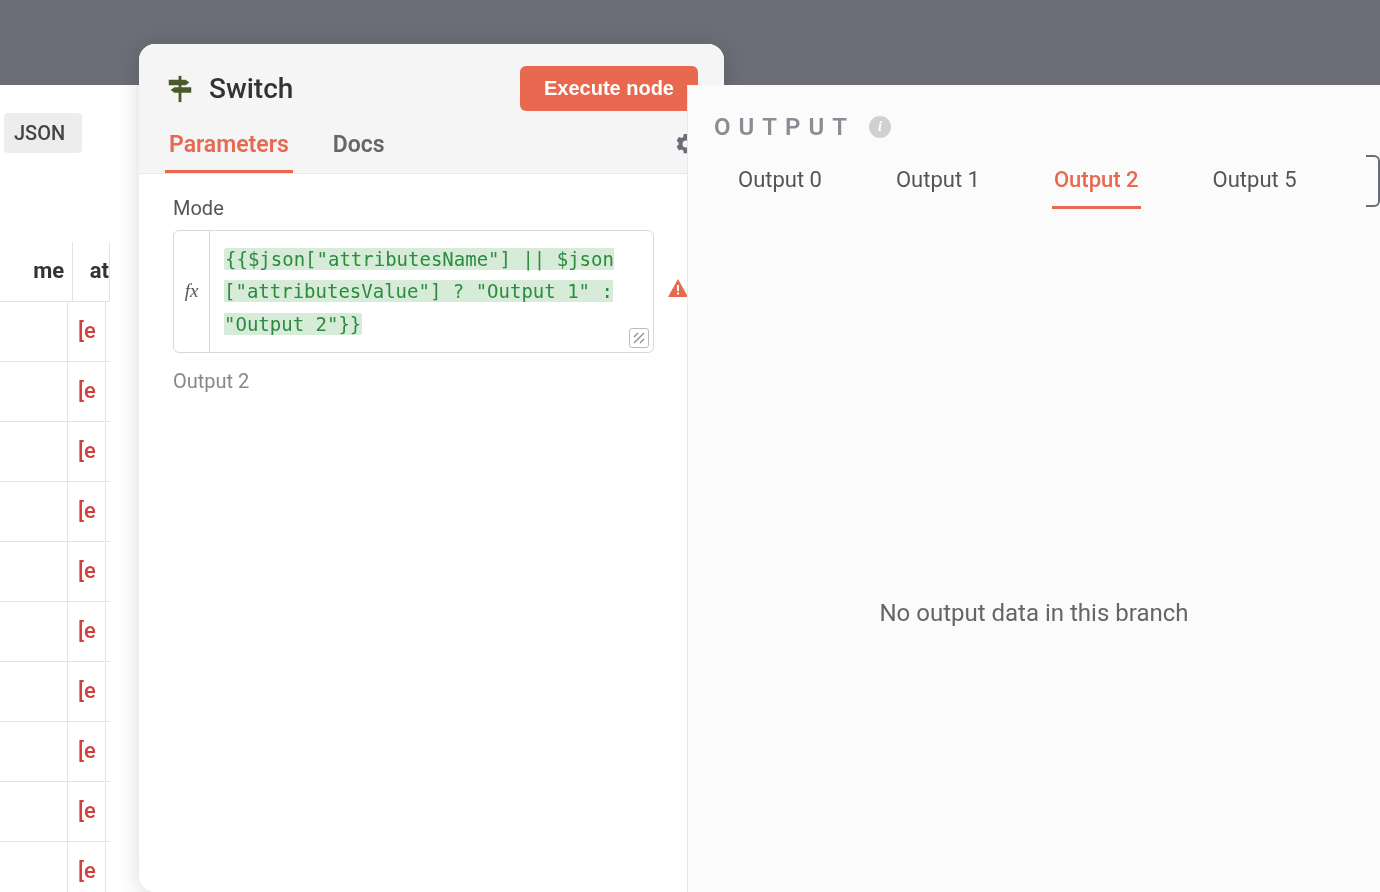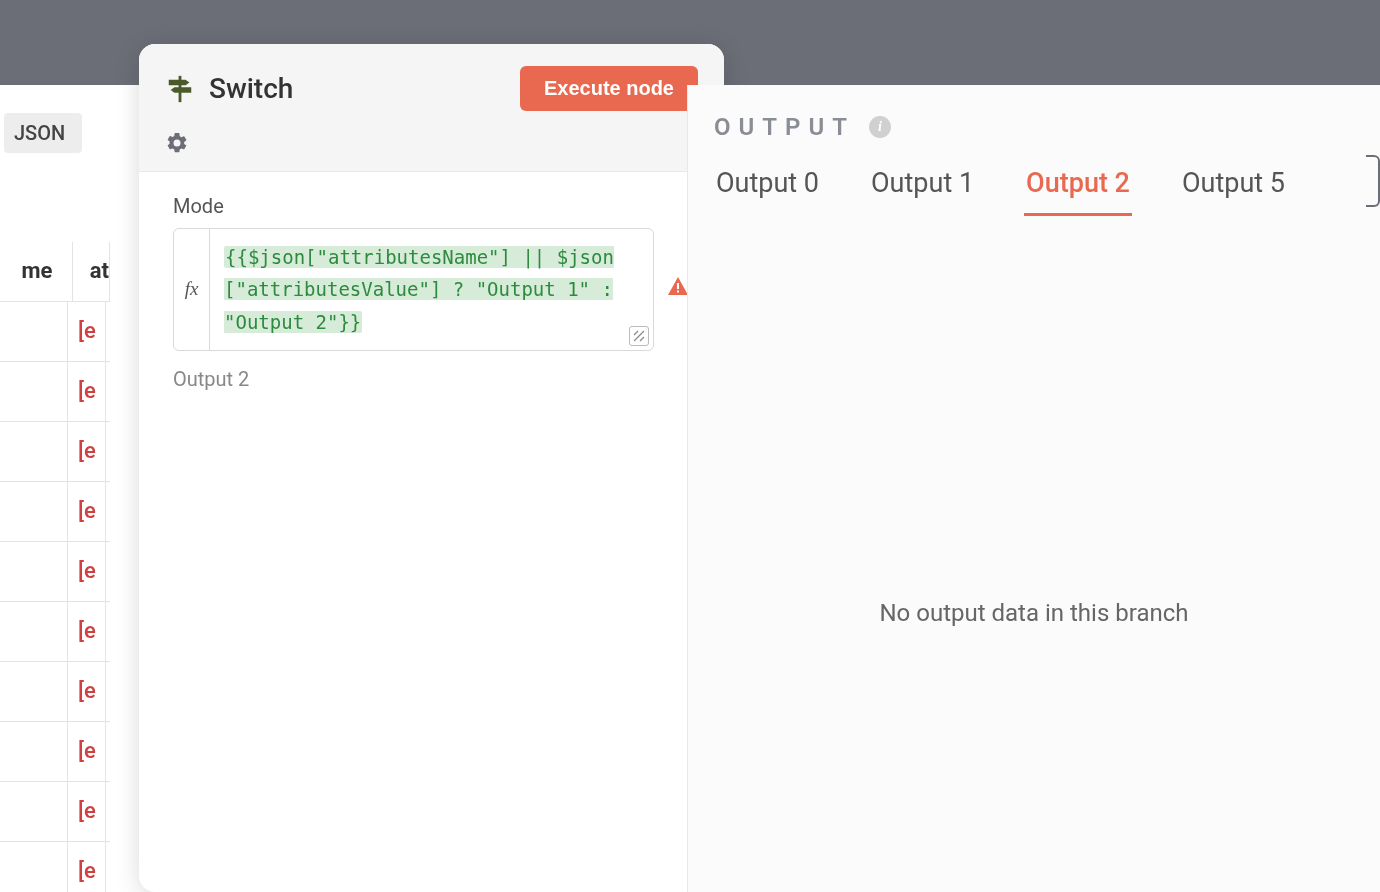--- a/index.html
+++ b/index.html
@@ -44,21 +44,21 @@
   border-bottom: 1px solid #e3e3e3;
   display: flex;
 }
 .bg-header-cell {
   border-right: 1px solid #e3e3e3;
   padding: 16px 0 16px 0;
   font-weight: 700;
   font-size: 22px;
   color: #333;
 }
-.bg-header-cell.c1 { width: 76px; text-align: right; padding-right: 20px; overflow:hidden; }
+.bg-header-cell.c1 { width: 76px; text-align: right; padding-right: 8px; overflow:hidden; }
 .bg-header-cell.c2 { width: 38px; text-align: right; padding-left: 10px; overflow:hidden; }
 .bg-data-row {
   height: 60px;
   border-bottom: 1px solid #e3e3e3;
   display: flex;
 }
 .bg-data-cell {
   border-right: 1px solid #e3e3e3;
   padding: 16px 0 16px 0;
   font-size: 22px;
@@ -245,25 +245,26 @@
   font-family: Georgia, serif;
   font-style: italic;
   font-weight: bold;
   font-size: 14px;
 }
 .output-tabs {
   display: flex;
   gap: 48px;
 }
 .output-tab {
-  font-size: 27px;
+  font-size: 22px;
   color: #555;
   padding: 0 2px 14px 2px;
   cursor: pointer;
   border-bottom: 3px solid transparent;
+  margin-left: 22px;
 }
 .output-tab.active {
   color: #e8694f;
   font-weight: 500;
   border-bottom-color: #e8694f;
 }
 .output-empty {
   position: absolute;
   top: 50%;
   left: 0;
@@ -348,20 +349,24 @@
             <rect x="14.5" y="2" width="3" height="28" fill="#4b5a2a"></rect>
             <path d="M4 6 h18 l4 3 -4 3 h-18 z" fill="#4b5a2a"></path>
             <path d="M28 14 h-18 l-4 3 4 3 h18 z" fill="#4b5a2a"></path>
           </svg>
         </span>
         <span class="node-title">Switch</span>
       </div>
       <button class="exec-btn">Execute node</button>
     </div>
     <div class="modal-tabs">
+      <div class="modal-tabs-left">
+        <div class="modal-tab active">Parameters</div>
+        <div class="modal-tab">Docs</div>
+      </div>
       <div class="gear-wrap">
         <span class="gear-icon">
           <svg viewBox="0 0 24 24">
               <path d="M19.14,12.94a7.07,7.07,0,0,0,.05-.94,7.07,7.07,0,0,0-.05-.94l2.03-1.58a.5.5,0,0,0,.12-.64l-1.92-3.32a.5.5,0,0,0-.6-.22l-2.39.96a7,7,0,0,0-1.62-.94l-.36-2.54A.5.5,0,0,0,13.9,2H10.1a.5.5,0,0,0-.5.42l-.36,2.54a7,7,0,0,0-1.62.94l-2.39-.96a.5.5,0,0,0-.6.22L2.71,8.48a.5.5,0,0,0,.12.64l2.03,1.58a7.07,7.07,0,0,0-.5.94,7.07,7.07,0,0,0,.5.94L2.83,14.16a.5.5,0,0,0-.12.64l1.92,3.32a.5.5,0,0,0,.6.22l2.39-.96a7,7,0,0,0,1.62.94l.36,2.54a.5.5,0,0,0,.5.42h3.8a.5.5,0,0,0,.5-.42l.36-2.54a7,7,0,0,0,1.62-.94l2.39.96a.5.5,0,0,0,.6-.22l1.92-3.32a.5.5,0,0,0-.12-.64ZM12,15.5A3.5,3.5,0,1,1,15.5,12,3.5,3.5,0,0,1,12,15.5Z"></path>
             </svg>
         </span>
       </div>
     </div>
   </div>
 

